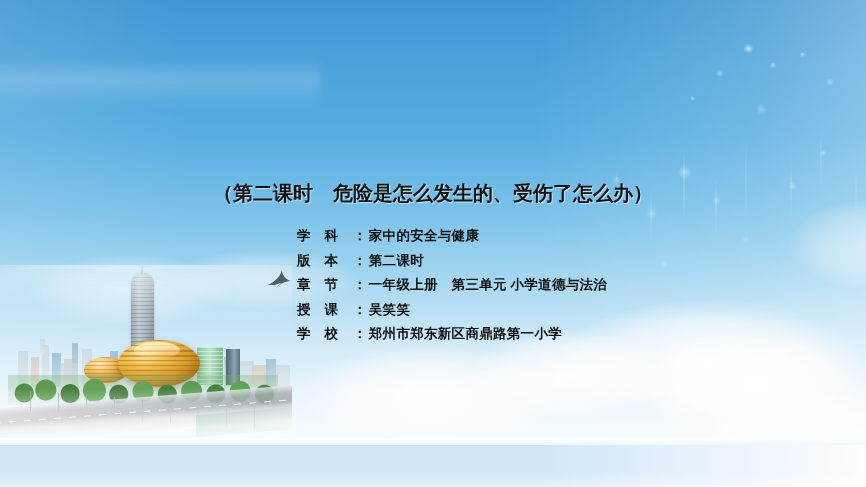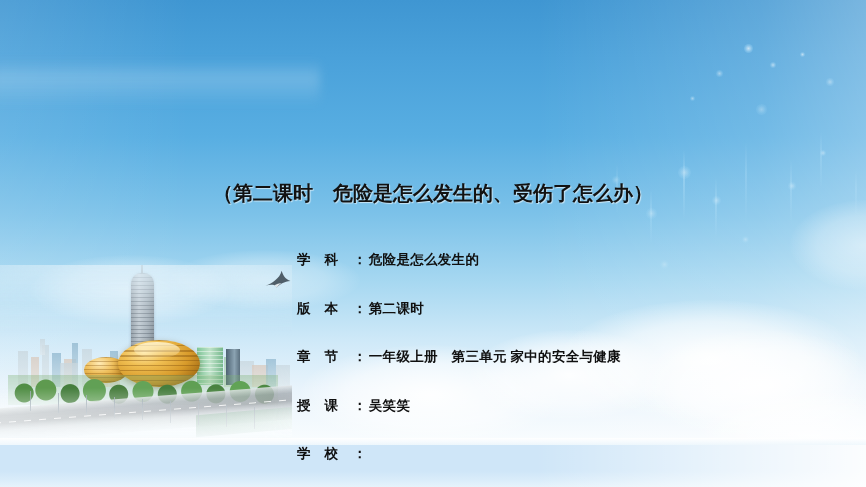--- a/index.html
+++ b/index.html
@@ -375,21 +375,20 @@
   .meta-row {
     display: flex;
     align-items: baseline;
     height: 24.5px;
     font-family: "Liberation Serif", "DejaVu Serif", serif;
     font-weight: bold;
     font-size: 13.5px;
     color: #101010;
     white-space: nowrap;
     letter-spacing: .3px;
-    margin-top: 24px;
   }
   .meta-label {
     display: inline-block;
     width: 56px;
     flex: 0 0 56px;
     letter-spacing: 14px;
   }
   .meta-colon {
     flex: 0 0 auto;
     margin-right: 2px;
@@ -510,36 +509,37 @@
   <div class="bottom-band"></div>
   <div class="bottom-band-fadeR"></div>
 
 
   <div class="subtitle">（第二课时　危险是怎么发生的、受伤了怎么办）</div>
 
   <div class="meta" id="meta-list">
       <div class="meta-row">
         <span class="meta-label">学科</span>
         <span class="meta-colon">：</span>
-        <span class="meta-value">危险是怎么发生的</span>
+        <span class="meta-value">家中的安全与健康</span>
       </div>
       <div class="meta-row">
         <span class="meta-label">版本</span>
         <span class="meta-colon">：</span>
         <span class="meta-value">第二课时</span>
       </div>
       <div class="meta-row">
         <span class="meta-label">章节</span>
         <span class="meta-colon">：</span>
-        <span class="meta-value">一年级上册　第三单元 家中的安全与健康</span>
+        <span class="meta-value">一年级上册　第三单元 小学道德与法治</span>
       </div>
       <div class="meta-row">
         <span class="meta-label">授课</span>
         <span class="meta-colon">：</span>
         <span class="meta-value">吴笑笑</span>
       </div>
       <div class="meta-row">
         <span class="meta-label">学校</span>
         <span class="meta-colon">：</span>
+        <span class="meta-value">郑州市郑东新区商鼎路第一小学</span>
       </div>
     </div>
 
 </div>
 
 </body></html>

